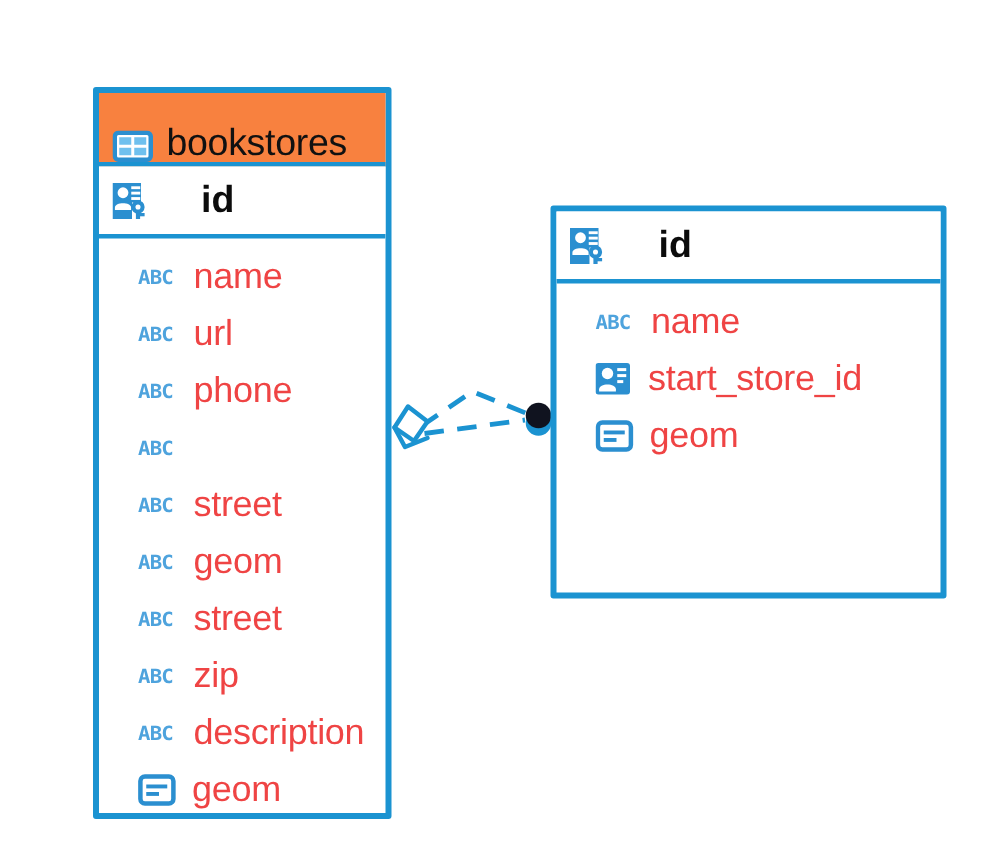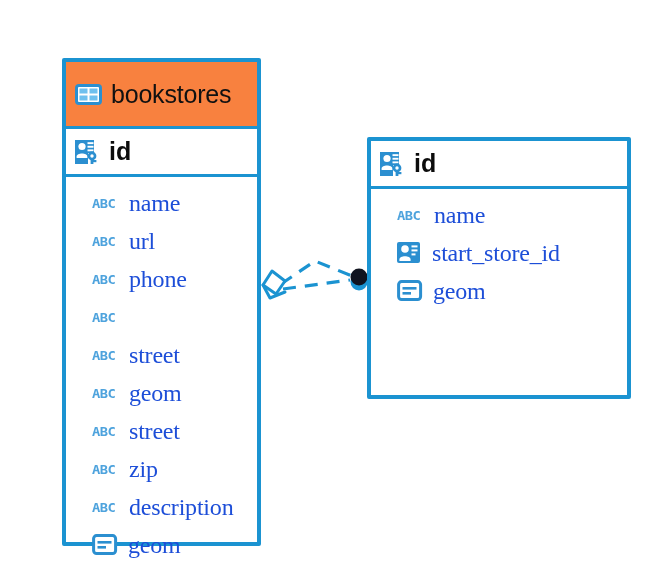--- a/index.html
+++ b/index.html
@@ -43,22 +43,22 @@
     left: 367px;
     top: 137px;
     width: 264px;
     height: 262px;
   }
 
   
   .entity-header {
     box-sizing: border-box;
     display: flex;
-    align-items: center;
-    height: 67px;
+    align-items: flex-end;
+    height: 49px;
     padding: 0 6px 0 9px;
     border-bottom: 3px solid #1b93d1;
   }
   .entity-header.orange { background: #f8813f; }
   .entity-header.gray   { background: #ececec; }
 
   .entity-title {
     font-size: 25px;
     color: #111111;
     line-height: 1;
@@ -69,20 +69,21 @@
 
   
   .pk-section {
     box-sizing: border-box;
     display: flex;
     align-items: center;
     height: 48px;
     padding: 0 6px 0 9px;
     border-bottom: 3px solid #1b93d1;
     background: #ffffff;
+    gap: 25px;
   }
   .pk-label {
     font-size: 25px;
     font-weight: bold;
     color: #0c0c0c;
     line-height: 1;
     margin-left: 8px;
     white-space: nowrap;
   }
 
@@ -92,26 +93,25 @@
   }
   .col-row {
     display: flex;
     align-items: center;
     height: 38px;
     padding: 0 6px 0 10px;
     box-sizing: border-box;
   }
   .col-name {
     font-size: 24px;
-    color: #1d4ed8;
+    color: #ef4444;
     line-height: 1;
     margin-left: 9px;
     white-space: nowrap;
     letter-spacing: -0.2px;
-    font-family: Liberation Serif, serif;
   }
 
   
   .icon {
     flex: 0 0 auto;
     display: block;
     line-height: 0;
   }
   .icon-abc {
     font-family: "DejaVu Sans Mono", monospace;

